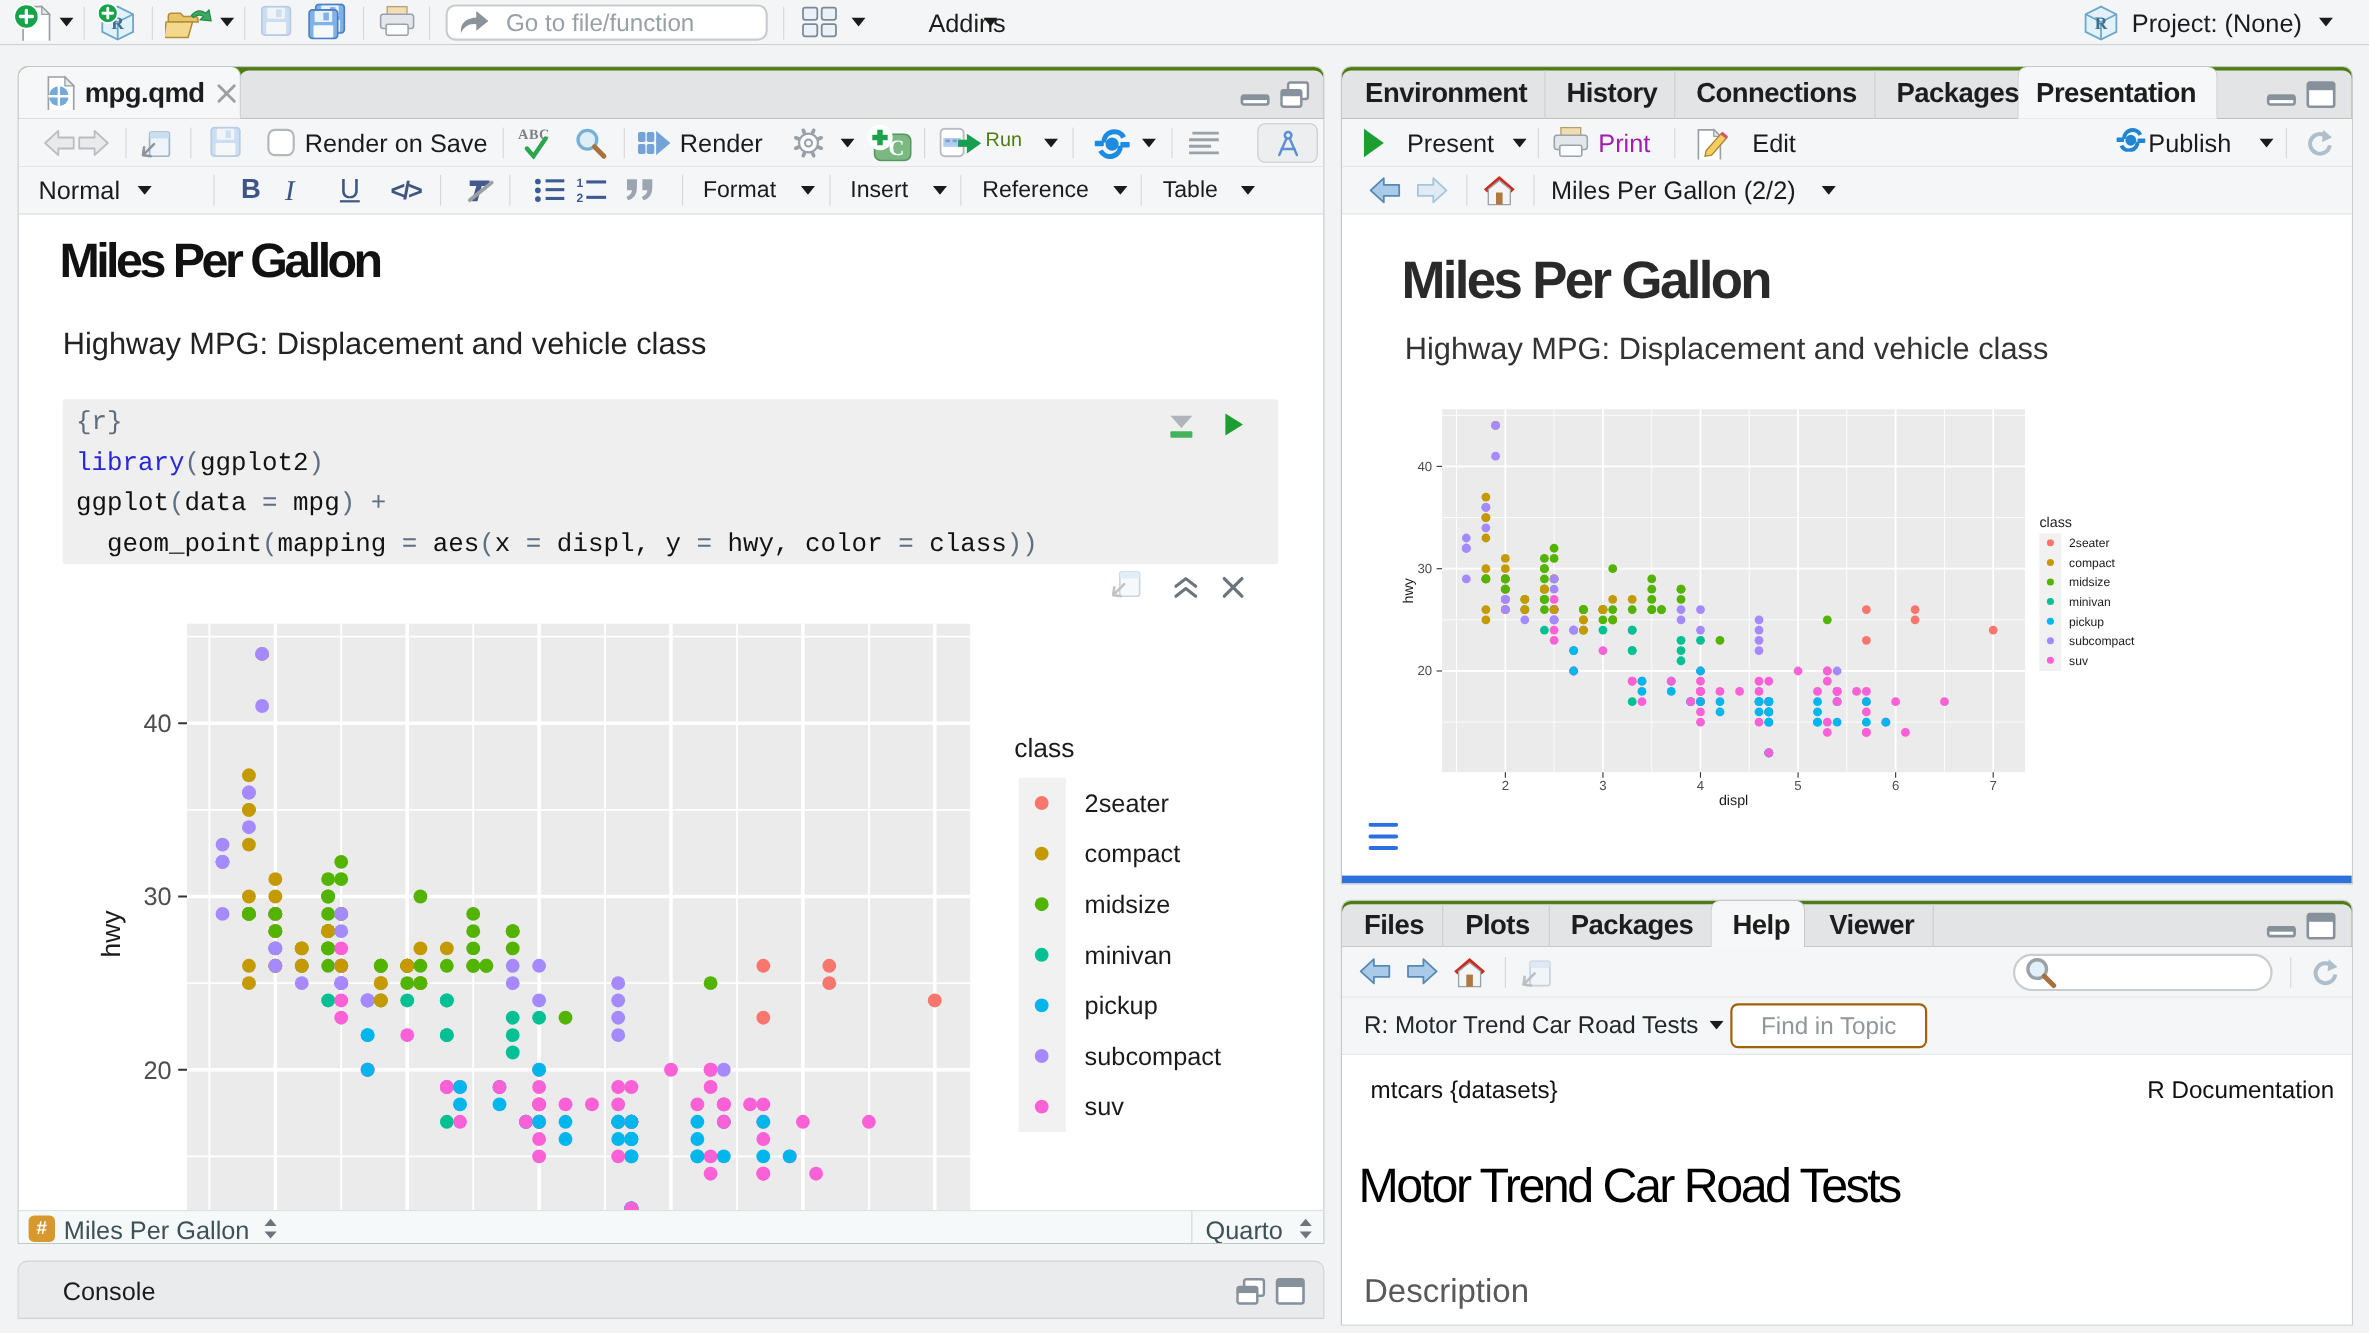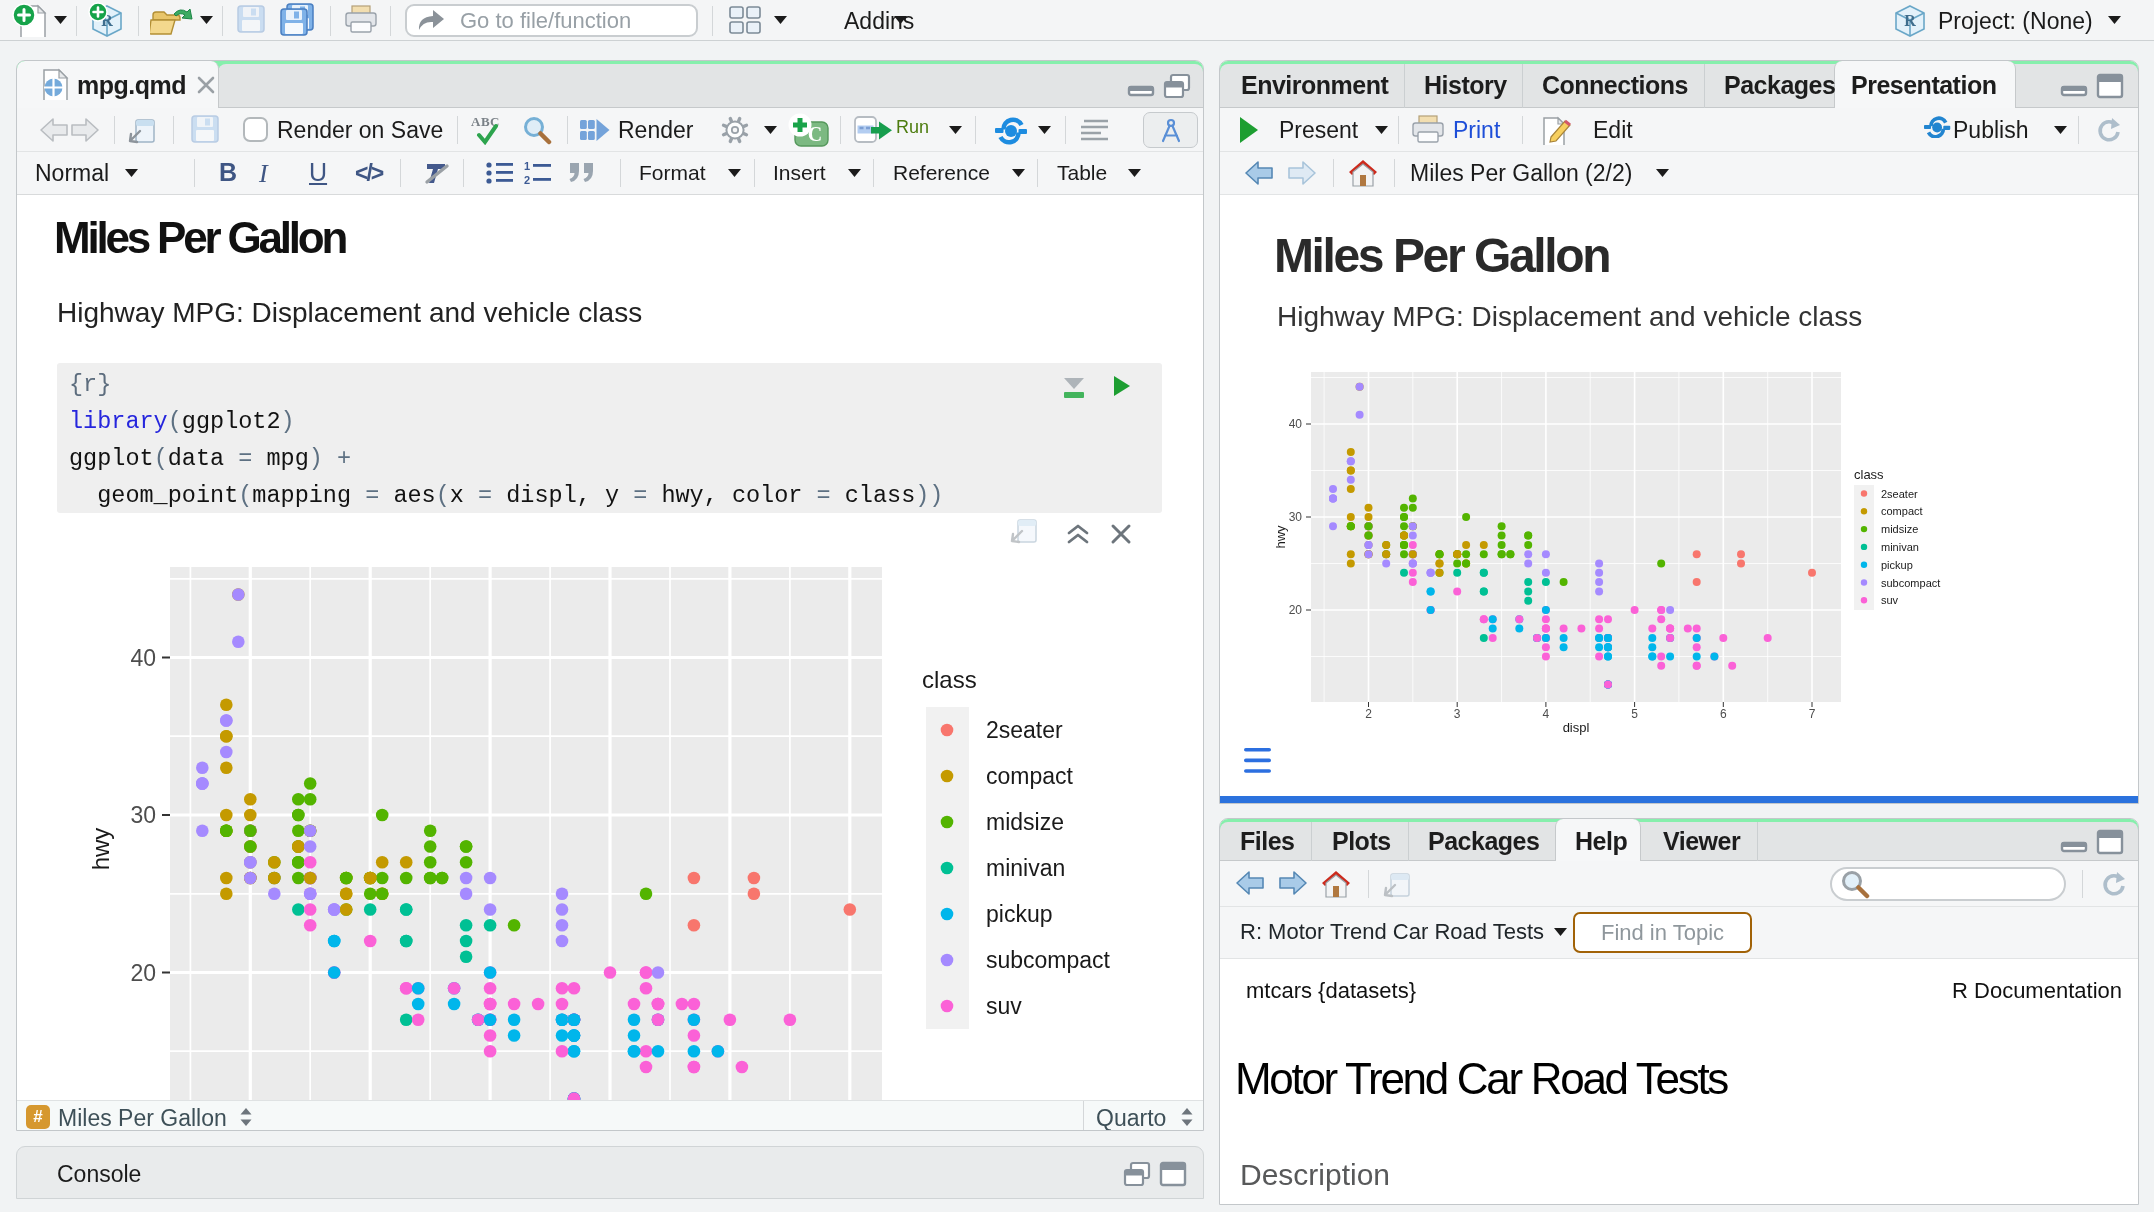--- a/index.html
+++ b/index.html
@@ -1,19 +1,19 @@
 <!DOCTYPE html>
 <html><head><meta charset="utf-8"><title>RStudio</title><style>
 *{margin:0;padding:0;box-sizing:border-box}
 html,body{width:2154px;height:1212px;overflow:hidden}
 body{background:#f1f3f4;font-family:"Liberation Sans",sans-serif;position:relative;-webkit-font-smoothing:antialiased}
 .abs{position:absolute}
 .row{display:flex;align-items:center}
 .panel{position:absolute;background:#fff;border:1px solid #c3c7ca;border-radius:9px 9px 0 0;overflow:hidden}
-.tabbar{background:#86efac;position:relative}
+.tabbar{background:#4d7c0f;position:relative}
 .well{position:absolute;top:3px;bottom:0;background:#e2e4e5;border-bottom:1px solid #c6c9cb;border-radius:8px 8px 0 0}
 .tab-active{background:#f6f7f8;position:absolute;top:0;bottom:0;z-index:2}
 .tab-txt{font-size:25px;letter-spacing:-0.5px;font-weight:bold;color:#1d1d1d;position:absolute;white-space:nowrap;z-index:3}
 .toolbar{background:#f5f6f7;border-bottom:1px solid #e2e4e5;position:relative}
 .ui{font-size:23px;color:#1b1b1b;position:absolute;white-space:nowrap}
 .vsep{position:absolute;width:1px;background:#d4d7d9}
 svg{display:block}
 .icbtn{display:flex;align-items:center;justify-content:center}
 </style></head><body>
 <div class="abs" style="left:0;top:0;width:2154px;height:41px;background:#f4f5f6;border-bottom:1px solid #cdd1d3">
@@ -790,21 +790,21 @@
         </svg>
       </div>
       <div class="vsep" style="left:178px;top:8px;height:28px"></div>
       <div class="abs" style="left:191px;top:7px;">
         <svg width="34" height="30" viewBox="0 0 34 30">
           <rect x="8" y="1" width="18" height="9" fill="#f2deb0" stroke="#b4a078" stroke-width="1.2"></rect>
           <rect x="2" y="8" width="30" height="13" rx="2.5" fill="#e3e6ea" stroke="#9aa2ab" stroke-width="1.4"></rect>
           <rect x="7" y="17" width="20" height="10" rx="1.5" fill="#fbfcfd" stroke="#9aa2ab" stroke-width="1.4"></rect>
         </svg>
       </div>
-      <div class="ui" style="left:233px;top:9px;font-size:23px;color:#1d4ed8;font-weight:normal;">Print</div>
+      <div class="ui" style="left:233px;top:9px;font-size:23px;color:#a21caf;font-weight:normal;">Print</div>
       <div class="vsep" style="left:302px;top:8px;height:28px"></div>
       <div class="abs" style="left:321px;top:7px;">
         <svg width="32" height="30" viewBox="0 0 32 30">
           <path d="M3 3 h14 l6 6 v24 h-20 z" fill="#fff" stroke="#9aa0a5" stroke-width="1.5"></path>
           <path d="M17 3 l6 6 h-6 z" fill="#e8eaec" stroke="#9aa0a5" stroke-width="1.2"></path>
           <path d="M10 22 L24 6 L29 10 L15 26 L9 27 Z" fill="#f7cf5e" stroke="#a8843a" stroke-width="1.2"></path>
           <path d="M24 6 L29 10" stroke="#d2596a" stroke-width="3"></path>
         </svg>
       </div>
       <div class="ui" style="left:373px;top:9px;font-size:23px;color:#1b1b1b;font-weight:normal;">Edit</div>

